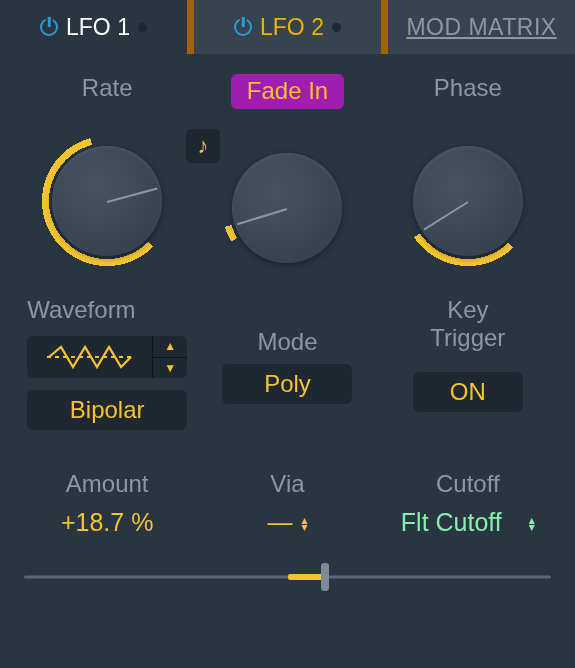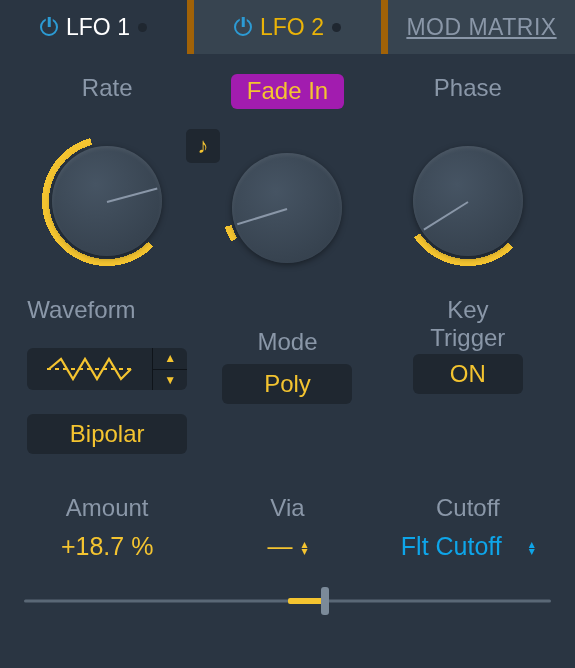--- a/index.html
+++ b/index.html
@@ -136,21 +136,21 @@
     font-size:22px;
   }
   
   .row2 {
     display:grid;
     grid-template-columns: 1fr 1fr 1fr;
     column-gap: 10px;
     margin-top: 2px;
     justify-items:center;
   }
-  .wave-group { display:flex; flex-direction:column; gap:24px; align-items:flex-start; width:160px;}
+  .wave-group { display:flex; flex-direction:column; gap:12px; align-items:flex-start; width:160px;}
   .wave-select {
     display:flex;
     width:160px; height:42px;
     background:#1f2730;
     border-radius:6px;
     align-items:center;
   }
   .wave-view {
     flex:1;
     display:flex; align-items:center; justify-content:center;
@@ -167,41 +167,41 @@
     background:#1f2730;
     color:#f4c430;
     font-size:24px;
     border-radius:6px;
     padding:6px 0;
     text-align:center;
     width:130px;
   }
   .btn.wide { width:160px;}
   .centercol { display:flex; flex-direction:column; align-items:center; gap:8px; padding-top:32px;}
-  .rightcol { display:flex; flex-direction:column; align-items:center; gap:3px;}
+  .rightcol { display:flex; flex-direction:column; align-items:center; gap:21px;}
   .kt-label { text-align:center; line-height:1.15;}
   
   .row3 {
     display:grid;
     grid-template-columns: 1fr 1fr 1fr;
     column-gap:10px;
     margin-top:40px;
     justify-items:center;
   }
   .stack { display:flex; flex-direction:column; align-items:center; gap:10px;}
   .value-yellow {
     color:#f4c430; font-size:25px;
   }
   .via-val {
     color:#f4c430; font-size:25px;
     display:flex; align-items:center; gap:10px;
   }
   .via-val .dash { letter-spacing: -1px;}
   .target-val {
-    color:#0ea5e9; font-size:25px;
+    color:#86efac; font-size:25px;
     display:flex; align-items:center; gap:27px;
   }
   .sel-caret {
     display:inline-flex; flex-direction:column; line-height:7px; font-size:12px; transform:translateY(1px);
   }
   
   .slider-wrap {
     margin-top:24px;
     padding: 0 2px;
   }

